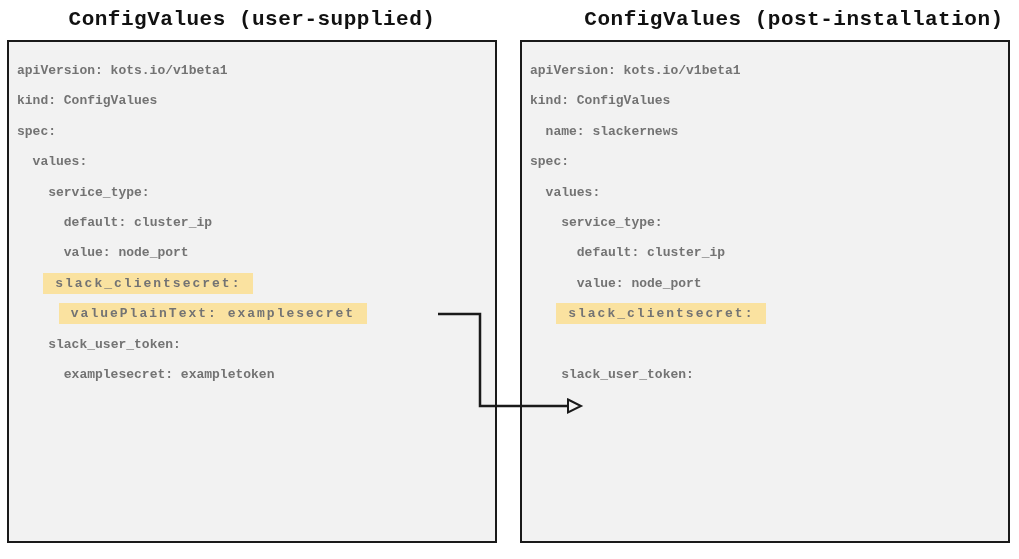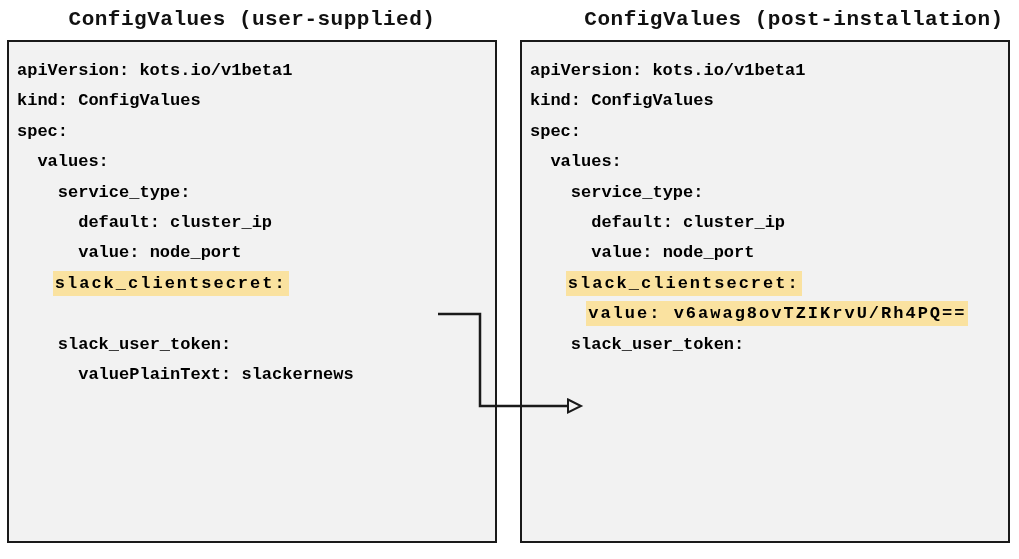--- a/index.html
+++ b/index.html
@@ -39,31 +39,31 @@
     border: 2px solid #1a1a1a;
     box-sizing: content-box;
     padding: 0;
   }
   #left-box  { left: 7px; }
   #right-box { left: 520px; }
   .code-lines {
     padding: 14px 4px 0 8px;
   }
   .code-line {
-    font-size: 17px;
+    font-size: 13px;
     font-weight: bold;
     line-height: 30.4px;
     height: 30.4px;
-    color: #000000;
+    color: #737373;
     white-space: pre;
   }
   .code-text { white-space: pre; }
   .hl {
     background: #fae2a0;
-    padding: 3px 2px;
+    padding: 3px 12px;
     margin-left: -5px;
     letter-spacing: 2px;
   }
   #arrow-overlay {
     position: absolute;
     left: 0; top: 0;
     width: 1019px;
     height: 559px;
     pointer-events: none;
     z-index: 5;
@@ -81,37 +81,38 @@
   <div class="code-box" id="left-box">
     <div class="code-lines">
         <div class="code-line"><span></span><span class="code-text">apiVersion: kots.io/v1beta1</span></div>
         <div class="code-line"><span></span><span class="code-text">kind: ConfigValues</span></div>
         <div class="code-line"><span></span><span class="code-text">spec:</span></div>
         <div class="code-line"><span>  </span><span class="code-text">values:</span></div>
         <div class="code-line"><span>    </span><span class="code-text">service_type:</span></div>
         <div class="code-line"><span>      </span><span class="code-text">default: cluster_ip</span></div>
         <div class="code-line"><span>      </span><span class="code-text">value: node_port</span></div>
         <div class="code-line"><span>    </span><span class="code-text hl">slack_clientsecret:</span></div>
-        <div class="code-line"><span>      </span></div>
+        <div class="code-line"><span>      </span><span class="code-text hl">valuePlainText: examplesecret</span></div>
         <div class="code-line"><span>    </span><span class="code-text">slack_user_token:</span></div>
-        <div class="code-line"><span>      </span><span class="code-text">valuePlainText: slackernews</span></div>
+        <div class="code-line"><span>      </span><span class="code-text">examplesecret: exampletoken</span></div>
       </div>
   </div>
 
   <div class="code-box" id="right-box">
     <div class="code-lines">
         <div class="code-line"><span></span><span class="code-text">apiVersion: kots.io/v1beta1</span></div>
         <div class="code-line"><span></span><span class="code-text">kind: ConfigValues</span></div>
+        <div class="code-line"><span>  </span><span class="code-text">name: slackernews</span></div>
         <div class="code-line"><span></span><span class="code-text">spec:</span></div>
         <div class="code-line"><span>  </span><span class="code-text">values:</span></div>
         <div class="code-line"><span>    </span><span class="code-text">service_type:</span></div>
         <div class="code-line"><span>      </span><span class="code-text">default: cluster_ip</span></div>
         <div class="code-line"><span>      </span><span class="code-text">value: node_port</span></div>
         <div class="code-line"><span>    </span><span class="code-text hl">slack_clientsecret:</span></div>
-        <div class="code-line"><span>      </span><span class="code-text hl">value: v6awag8ovTZIKrvU/Rh4PQ==</span></div>
+        <div class="code-line"><span>      </span></div>
         <div class="code-line"><span>    </span><span class="code-text">slack_user_token:</span></div>
         <div class="code-line"><span>      </span></div>
       </div>
   </div>
 
   <svg id="arrow-overlay" viewBox="0 0 1019 559" xmlns="http://www.w3.org/2000/svg">
     <path d="M 438 314 L 480 314 L 480 406 L 568 406" fill="none" stroke="#1a1a1a" stroke-width="2.5"></path>
     <polygon points="568,399.5 581,406 568,412.5" fill="#f2f2f2" stroke="#1a1a1a" stroke-width="2"></polygon>
   </svg>
 

